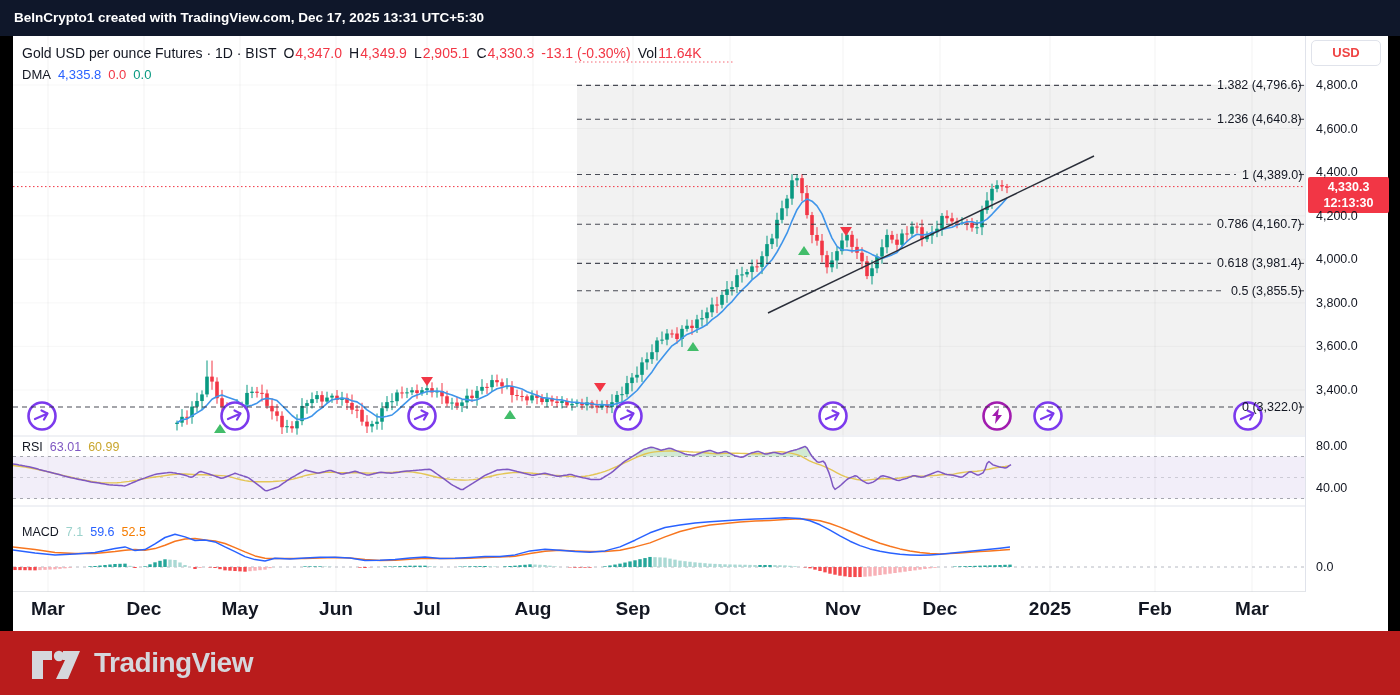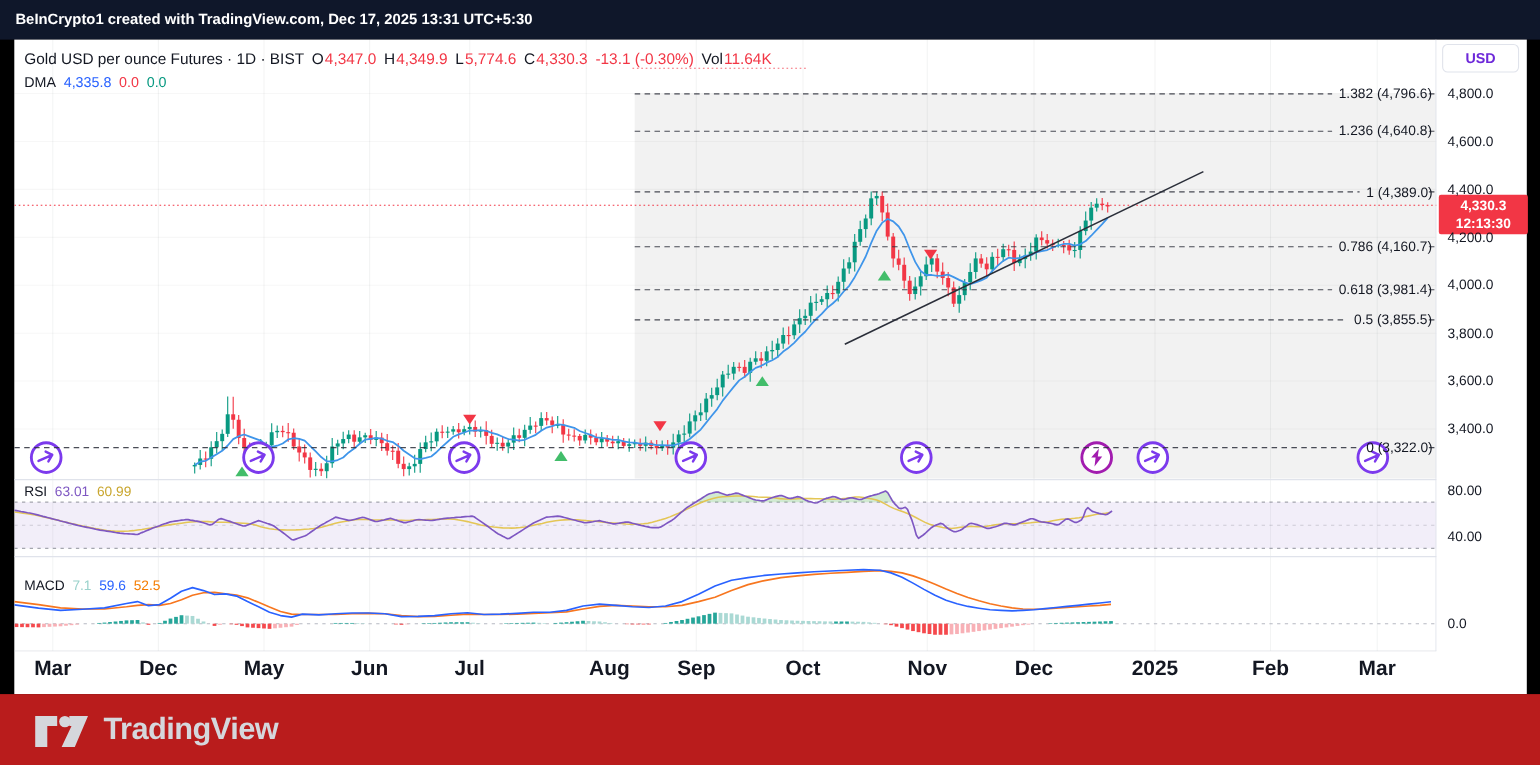--- a/index.html
+++ b/index.html
@@ -10,21 +10,21 @@
           font-size:13.5px;font-weight:700;line-height:36px;padding-left:14px;}
   .chart-bg{position:absolute;left:13px;top:36px;width:1375px;height:595px;background:#fff;}
   #chart-svg{position:absolute;left:13px;top:36px;}
   .hdr{position:absolute;left:22px;top:45px;font-size:14px;color:#131722;display:flex;gap:7px;align-items:center;white-space:nowrap;}
   .hdr .lab{color:#131722;}
   .hdr .red{color:#f23645;}
   .pair{display:flex;gap:1px;}
   .dma-row{position:absolute;left:22px;top:67px;font-size:13px;color:#131722;display:flex;gap:7px;white-space:nowrap;}
   .dma-row .v1{color:#2962ff;} .dma-row .v2{color:#f23645;} .dma-row .v3{color:#089981;}
   .usd-btn{position:absolute;left:1311px;top:40px;width:70px;height:26px;background:#fff;border:1px solid #e0e3eb;
-           border-radius:5px;font-size:13px;font-weight:600;color:#6d28d9;text-align:center;line-height:24px;cursor:pointer;}
+           border-radius:5px;font-size:13px;font-weight:600;color:#ef4444;text-align:center;line-height:24px;cursor:pointer;}
   .axis-lbl{position:absolute;left:1316px;font-size:12.5px;color:#131722;transform:translateY(-50%);white-space:nowrap;}
   .fib-lbl{position:absolute;font-size:12.5px;color:#131722;transform:translateY(-50%);white-space:nowrap;}
   .time-lbl{position:absolute;top:598px;font-size:19px;font-weight:600;color:#131722;transform:translateX(-50%);white-space:nowrap;}
   .badge{position:absolute;left:1308px;top:177px;width:81px;height:36px;background:#f23645;color:#fff;
          font-size:12.5px;font-weight:700;text-align:center;padding-top:2px;line-height:16px;border-radius:2px;}
   .ind-row{position:absolute;left:22px;font-size:12.5px;color:#131722;display:flex;gap:7px;white-space:nowrap;}
   .ind-row .rsi-v{color:#7e57c2;} .ind-row .rsi-ma{color:#c9a62e;}
   .ind-row .m1{color:#9bd2cc;} .ind-row .m2{color:#2962ff;} .ind-row .m3{color:#f57c00;}
   .footer{position:absolute;left:0;top:631px;width:1400px;height:64px;background:#b91c1c;display:flex;align-items:center;padding-left:30px;gap:12px;}
   .footer .wordmark{color:#d5d7dc;font-size:28px;font-weight:700;letter-spacing:-0.5px;}
@@ -642,21 +642,21 @@
     <span class="pair">
         <span class="lab">O</span>
         <span class="red">4,347.0</span>
       </span>
     <span class="pair">
         <span class="lab">H</span>
         <span class="red">4,349.9</span>
       </span>
     <span class="pair">
         <span class="lab">L</span>
-        <span class="red">5,774.6</span>
+        <span class="red">2,905.1</span>
       </span>
     <span class="pair">
         <span class="lab">C</span>
         <span class="red">4,330.3</span>
       </span>
     <span class="red">-13.1 (-0.30%)</span>
     <span class="pair">
         <span class="lab">Vol</span>
         <span class="red">11.64K</span>
       </span>
@@ -699,21 +699,21 @@
       <div class="axis-lbl" style="top: 346.4px;">3,600.0</div>
       <div class="axis-lbl" style="top: 390px;">3,400.0</div>
       <div class="axis-lbl" style="top: 446px;">80.00</div>
       <div class="axis-lbl" style="top: 488px;">40.00</div>
       <div class="axis-lbl" style="top: 567px;">0.0</div>
       <div class="time-lbl" style="left: 48px;">Mar</div>
       <div class="time-lbl" style="left: 144px;">Dec</div>
       <div class="time-lbl" style="left: 240px;">May</div>
       <div class="time-lbl" style="left: 336px;">Jun</div>
       <div class="time-lbl" style="left: 427px;">Jul</div>
-      <div class="time-lbl" style="left: 554px;">Aug</div>
+      <div class="time-lbl" style="left: 533px;">Aug</div>
       <div class="time-lbl" style="left: 633px;">Sep</div>
       <div class="time-lbl" style="left: 730px;">Oct</div>
       <div class="time-lbl" style="left: 843px;">Nov</div>
       <div class="time-lbl" style="left: 940px;">Dec</div>
       <div class="time-lbl" style="left: 1050px;">2025</div>
       <div class="time-lbl" style="left: 1155px;">Feb</div>
       <div class="time-lbl" style="left: 1252px;">Mar</div>
       <div class="fib-lbl" style="top: 85.4px; left: 1217px;">1.382 (4,796.6)</div>
       <div class="fib-lbl" style="top: 119.3px; left: 1217px;">1.236 (4,640.8)</div>
       <div class="fib-lbl" style="top: 174.5px; left: 1242px;">1 (4,389.0)</div>

